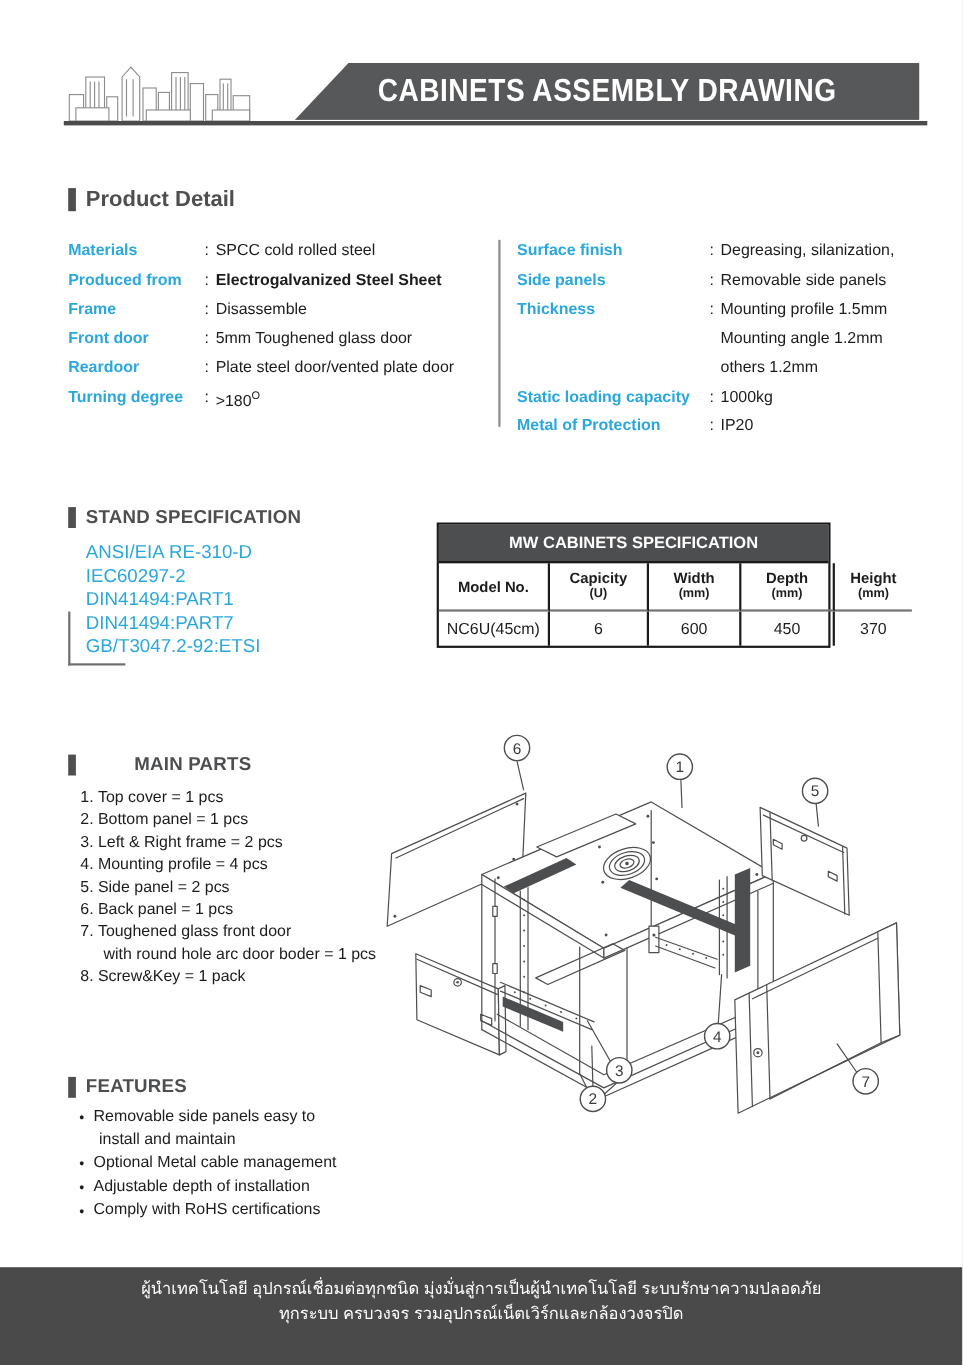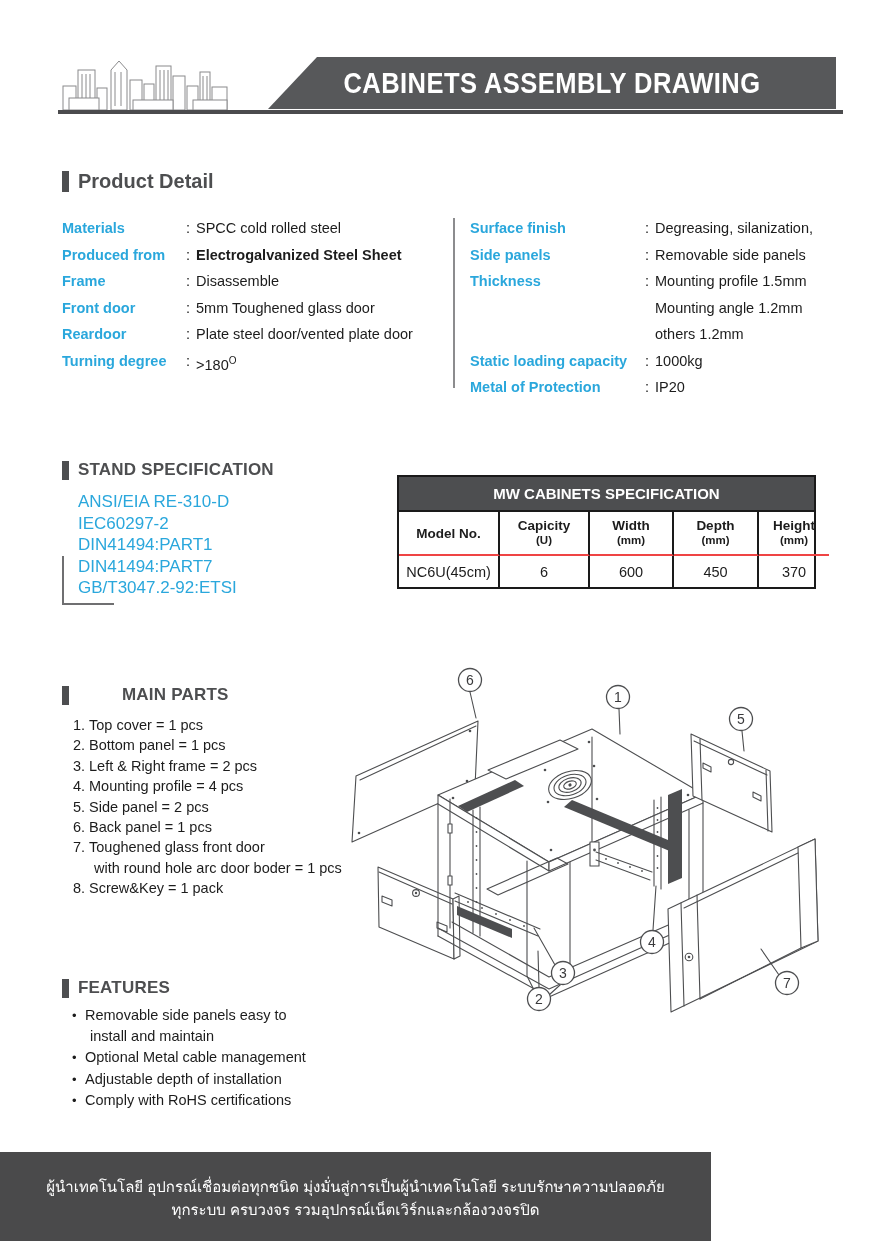--- a/index.html
+++ b/index.html
@@ -28,26 +28,26 @@
   .spec-colon{flex:none;margin-right:6px;}
   .spec-value sup{font-size:10px;vertical-align:super;}
   .spec-value.bold{font-weight:700;}
   .v-divider{position:absolute;left:453px;top:218px;width:2px;height:170px;background:#8c8c8e;}
   
   .stand-list{position:absolute;left:78px;top:491px;margin:0;padding:0;list-style:none;
               color:#2aa7dc;font-size:17px;line-height:21.6px;}
   .bracket{position:absolute;left:62px;top:556px;width:50px;height:47px;
            border-left:2px solid #6f6f71;border-bottom:2px solid #6f6f71;}
   
-  .spec-table{position:absolute;left:397px;top:475px;width:419px;border:2px solid #1a1a1a;
+  .spec-table{position:absolute;left:397px;top:475px;width:358px;border:2px solid #1a1a1a;
               box-sizing:border-box;font-size:14px;}
   .tbl-title{height:33px;background:#4d4e50;color:#fff;font-weight:700;font-size:15px;
              display:flex;align-items:center;justify-content:center;border-bottom:2px solid #1a1a1a;}
   .tbl-grid{display:grid;grid-template-columns:101px 90px 84px 85px 70px;}
-  .tbl-cell{border-right:2px solid #1a1a1a;border-bottom:2px solid #ef4444;
+  .tbl-cell{border-right:2px solid #1a1a1a;border-bottom:2px solid #737373;
             display:flex;flex-direction:column;align-items:center;justify-content:center;text-align:center;}
   .tbl-cell:nth-child(5n){border-right:none;}
   .tbl-head{height:42px;font-weight:700;font-size:13.5px;line-height:15px;}
   .tbl-head .sub{font-size:11.5px;}
   .tbl-data{height:31px;border-bottom:none;font-size:14.5px;}
   
   .plain-list{position:absolute;font-size:14.5px;}
   #parts-list{left:73px;top:715px;line-height:20.4px;}
   #features-list{left:72px;top:1005px;line-height:21.2px;}
   .li-row{display:flex;}
@@ -57,22 +57,22 @@
   
   .diagram{position:absolute;left:335px;top:660px;width:540px;height:385px;}
   .ln{fill:none;stroke:#4d4e50;stroke-width:1.1;stroke-linejoin:round;stroke-linecap:round;}
   .fw{fill:#ffffff;stroke:#4d4e50;stroke-width:1.1;stroke-linejoin:round;}
   .dk{fill:#4d4e50;stroke:none;}
   .dot{fill:#4d4e50;}
   .callout{fill:#ffffff;stroke:#4d4e50;stroke-width:1.3;}
   .callout-num{font-family:"Liberation Sans",sans-serif;font-size:14px;fill:#3a3a3c;
                text-anchor:middle;}
   
-  .footer{position:absolute;left:0;top:1152px;width:711px;height:89px;background:#4a4a4b;
-          color:#ffffff;text-align:center;font-size:15px;line-height:23px;padding-top:23px;
+  .footer{position:absolute;left:0;top:1152px;width:875px;height:89px;background:#4a4a4b;
+          color:#ffffff;text-align:center;font-size:15px;line-height:23px;padding-top:8px;
           box-sizing:border-box;}
 </style>
 </head>
 <body>
 
 <div class="page">
 
   <svg class="skyline" viewBox="0 0 180 57">
     <g fill="#ffffff" stroke="#8a8a8c" stroke-width="1">
       <rect x="8" y="30" width="13" height="24"></rect>

